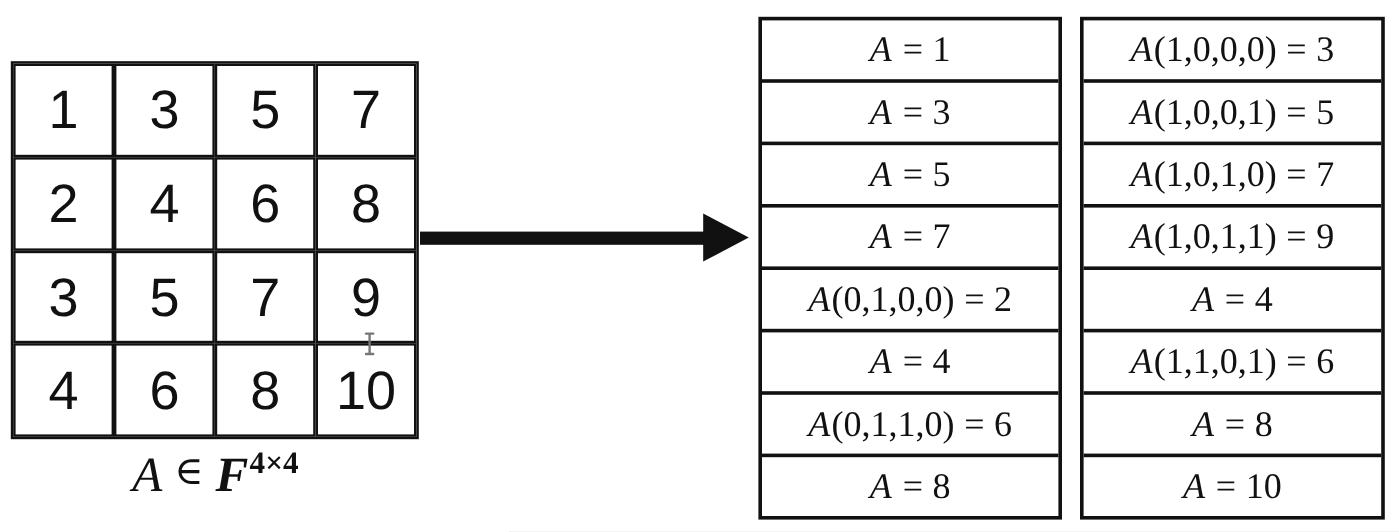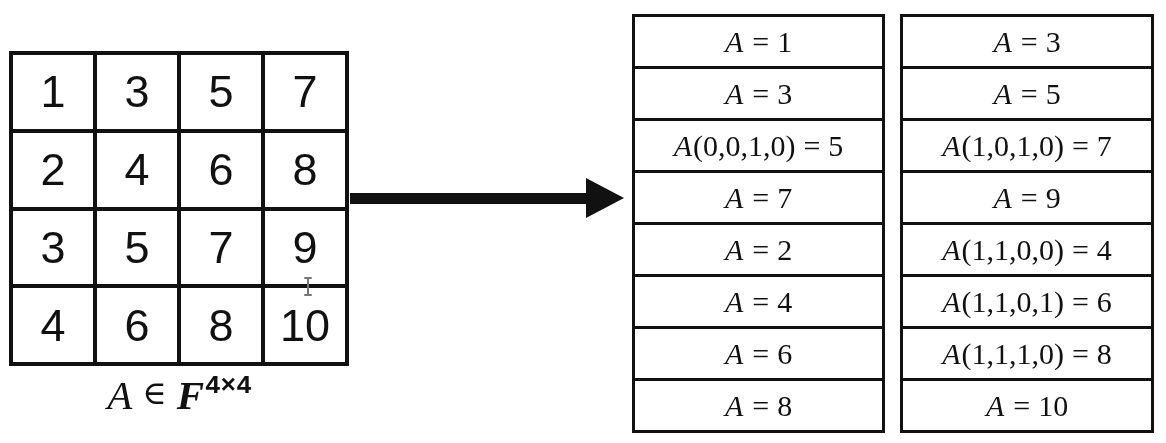--- a/index.html
+++ b/index.html
@@ -43,21 +43,21 @@
 
   
   .matrix-label{
     position:absolute;left:9px;top:372px;width:340px;height:60px;
     display:flex;align-items:flex-start;justify-content:center;
     font-size:41px;line-height:1.15;
   }
   .matrix-label .mvar{font-style:italic;}
   .matrix-label .min{font-size:33px;margin:3px 10px 0 10px;}
   .matrix-label .mfield{font-style:italic;font-weight:bold;}
-  .matrix-label .msup{font-weight:bold;font-size:26px;line-height:1;position:relative;top:1px;left:1px;font-family:Liberation Mono, monospace;}
+  .matrix-label .msup{font-weight:bold;font-size:26px;line-height:1;position:relative;top:1px;left:1px;}
 
   
   .arrow-shaft{position:absolute;left:350px;top:193px;width:240px;height:11px;background:var(--ink);}
   .arrow-head{
     position:absolute;left:586px;top:178px;width:0;height:0;
     border-left:38px solid var(--ink);
     border-top:20px solid transparent;
     border-bottom:20px solid transparent;
   }
 
@@ -122,88 +122,90 @@
         <span class="eq">=</span>
         <span>1</span>
     </div>
     <div class="map-row">
       <span class="mi">A</span>
         <span class="eq">=</span>
         <span>3</span>
     </div>
     <div class="map-row">
       <span class="mi">A</span>
-        <span>(0,0,1,0)</span>
         <span class="eq">=</span>
         <span>5</span>
     </div>
     <div class="map-row">
       <span class="mi">A</span>
         <span class="eq">=</span>
         <span>7</span>
     </div>
     <div class="map-row">
       <span class="mi">A</span>
+        <span>(0,1,0,0)</span>
         <span class="eq">=</span>
         <span>2</span>
     </div>
     <div class="map-row">
       <span class="mi">A</span>
         <span class="eq">=</span>
         <span>4</span>
     </div>
     <div class="map-row">
       <span class="mi">A</span>
+        <span>(0,1,1,0)</span>
         <span class="eq">=</span>
         <span>6</span>
     </div>
     <div class="map-row">
       <span class="mi">A</span>
         <span class="eq">=</span>
         <span>8</span>
     </div>
   </div>
 
   <div class="map-table right">
     <div class="map-row">
       <span class="mi">A</span>
+        <span>(1,0,0,0)</span>
         <span class="eq">=</span>
         <span>3</span>
     </div>
     <div class="map-row">
       <span class="mi">A</span>
+        <span>(1,0,0,1)</span>
         <span class="eq">=</span>
         <span>5</span>
     </div>
     <div class="map-row">
       <span class="mi">A</span>
         <span>(1,0,1,0)</span>
         <span class="eq">=</span>
         <span>7</span>
     </div>
     <div class="map-row">
       <span class="mi">A</span>
+        <span>(1,0,1,1)</span>
         <span class="eq">=</span>
         <span>9</span>
     </div>
     <div class="map-row">
       <span class="mi">A</span>
-        <span>(1,1,0,0)</span>
         <span class="eq">=</span>
         <span>4</span>
     </div>
     <div class="map-row">
       <span class="mi">A</span>
         <span>(1,1,0,1)</span>
         <span class="eq">=</span>
         <span>6</span>
     </div>
     <div class="map-row">
       <span class="mi">A</span>
-        <span>(1,1,1,0)</span>
         <span class="eq">=</span>
         <span>8</span>
     </div>
     <div class="map-row">
       <span class="mi">A</span>
         <span class="eq">=</span>
         <span>10</span>
     </div>
   </div>
 

